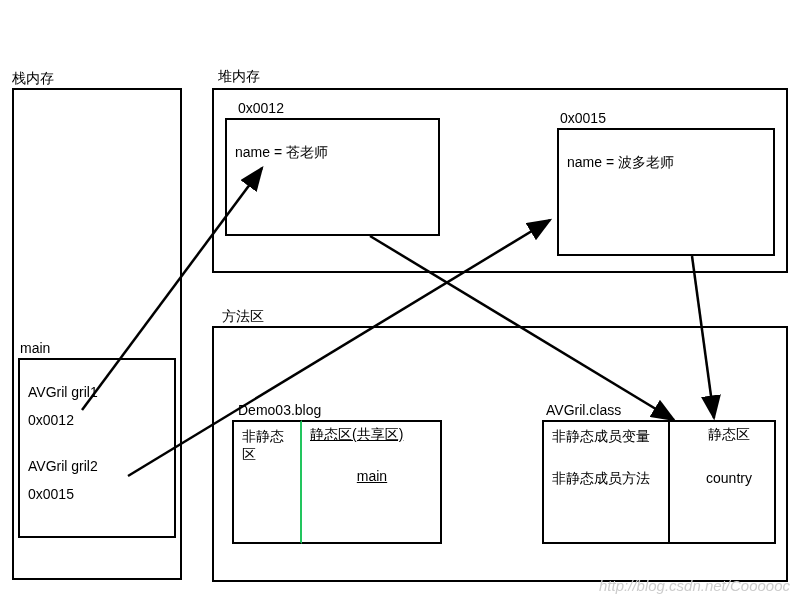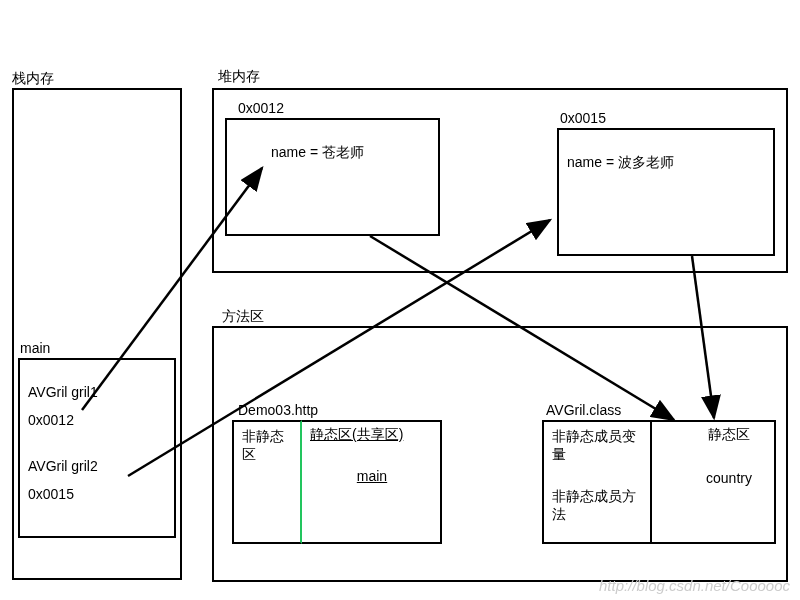--- a/index.html
+++ b/index.html
@@ -55,47 +55,47 @@
   <span class="inner-label" style="margin-top:18px;">AVGril gril2</span>
   <span class="inner-label">0x0015</span>
 </div>
 
 <span class="label" style="left:218px; top:68px;">堆内存</span>
 
 <div class="box" style="left:212px; top:88px; width:576px; height:185px;"></div>
 
 <span class="label" style="left:238px; top:100px;">0x0012</span>
 
-<div class="box" style="left:225px; top:118px; width:215px; height:118px;padding-left:36px;">
+<div class="box" style="left:225px; top:118px; width:215px; height:118px;">
   <span class="inner-label" style="margin-top:18px;">name = 苍老师</span>
 </div>
 
 <span class="label" style="left:560px; top:110px;">0x0015</span>
 
 <div class="box" style="left:550px; top:128px; width:218px; height:128px;margin-left:7px;">
   <span class="inner-label" style="margin-top:18px;">name = 波多老师</span>
 </div>
 
 <span class="label" style="left:222px; top:308px;">方法区</span>
 
 <div class="box" style="left:212px; top:326px; width:576px; height:256px;"></div>
 
-<span class="label" style="left:238px; top:402px;">Demo03.http</span>
+<span class="label" style="left:238px; top:402px;">Demo03.blog</span>
 <div class="box" style="left:232px; top:420px; width:210px; height:124px;"></div>
 <div class="box" style="left:232px; top:420px; width:70px; height:124px; border-right:2px solid #22c55e;">
   <span class="inner-label">非静态区</span>
 </div>
 <div style="position:absolute; left:302px; top:420px; width:140px; height:159px;text-decoration:underline;">
   <span class="inner-label">静态区(共享区)</span>
   <span class="inner-label" style="text-align:center; margin-top:12px;">main</span>
 </div>
 
 <span class="label" style="left:546px; top:402px;text-align:center;">AVGril.class</span>
 <div class="box" style="left:542px; top:420px; width:234px; height:124px;"></div>
-<div class="box" style="left:542px; top:420px; width:110px; height:124px; border-right:2px solid #000;">
+<div class="box" style="left:542px; top:420px; width:128px; height:124px; border-right:2px solid #000;">
   <span class="inner-label">非静态成员变量</span>
   <span class="inner-label" style="margin-top:12px;">非静态成员方法</span>
 </div>
 <div style="position:absolute; left:670px; top:420px; width:106px; height:124px;padding-left:12px;">
   <span class="inner-label" style="text-align:center;">静态区</span>
   <span class="inner-label" style="text-align:center; margin-top:14px;">country</span>
 </div>
 
 <svg class="arrows">
   <defs>

